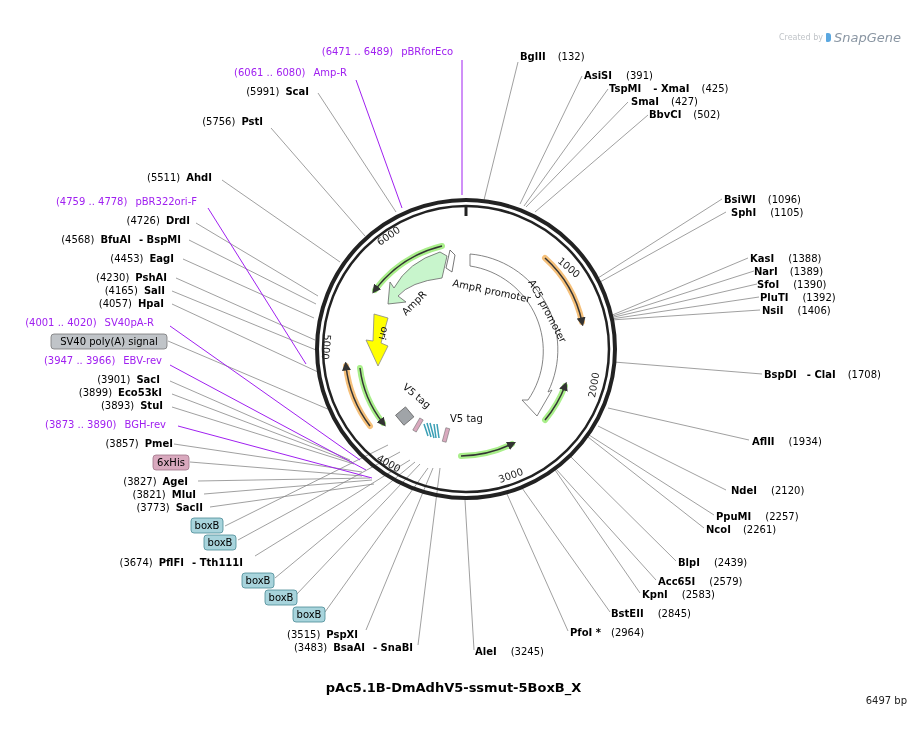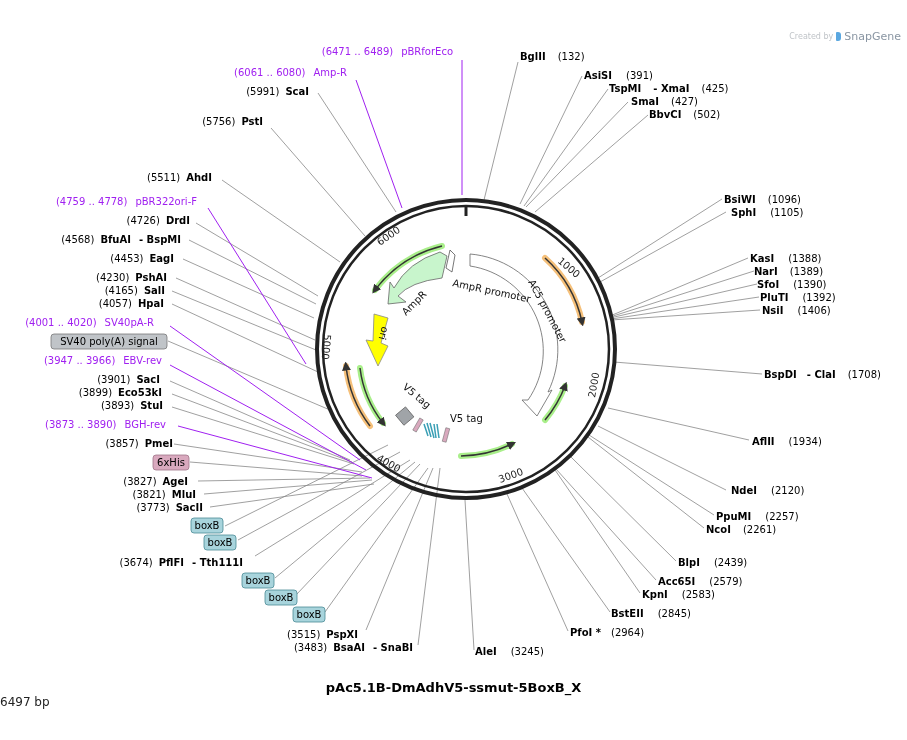--- a/index.html
+++ b/index.html
@@ -1,26 +1,26 @@
 <!DOCTYPE html>
 <html><head>
 <meta charset="utf-8">
 <style>
   html, body { margin:0; padding:0; background:#ffffff; }
   body { width:907px; height:740px; position:relative; overflow:hidden;
          font-family: "DejaVu Sans", sans-serif; }
   #map { position:absolute; left:0; top:0; }
   .credit { position:absolute; right:6px; top:2px; font-size:8px; color:#c0c4c8;
             font-family:"DejaVu Sans", sans-serif; display:flex; align-items:center; gap:3px;margin-top:28px; }
-  .credit .brand { color:#8a96a3; font-size:11px; }
+  .credit .brand { color:#8a96a3; font-size:13px;font-style:italic; }
   .credit .logo { width:5px; height:9px; background:#5aa7e0; border-radius:1px 3px 3px 1px; display:inline-block; }
   .title { position:absolute; left:0; width:907px; top:680px; text-align:center;
            font-weight:bold; font-size:13px; color:#000; }
-  .subtitle { position:absolute; left:0; width:907px; top:695px; text-align:left;
-              font-size:12px; color:#222; }
+  .subtitle { position:absolute; left:0; width:907px; top:695px; text-align:right;
+              font-size:10px; color:#222; }
   svg text { font-family:"DejaVu Sans", sans-serif; }
 </style>
 </head>
 <body>
 
 <div class="credit">
   <span>Created by</span>
   <span class="logo"></span>
   <span class="brand">SnapGene</span>
 </div>

